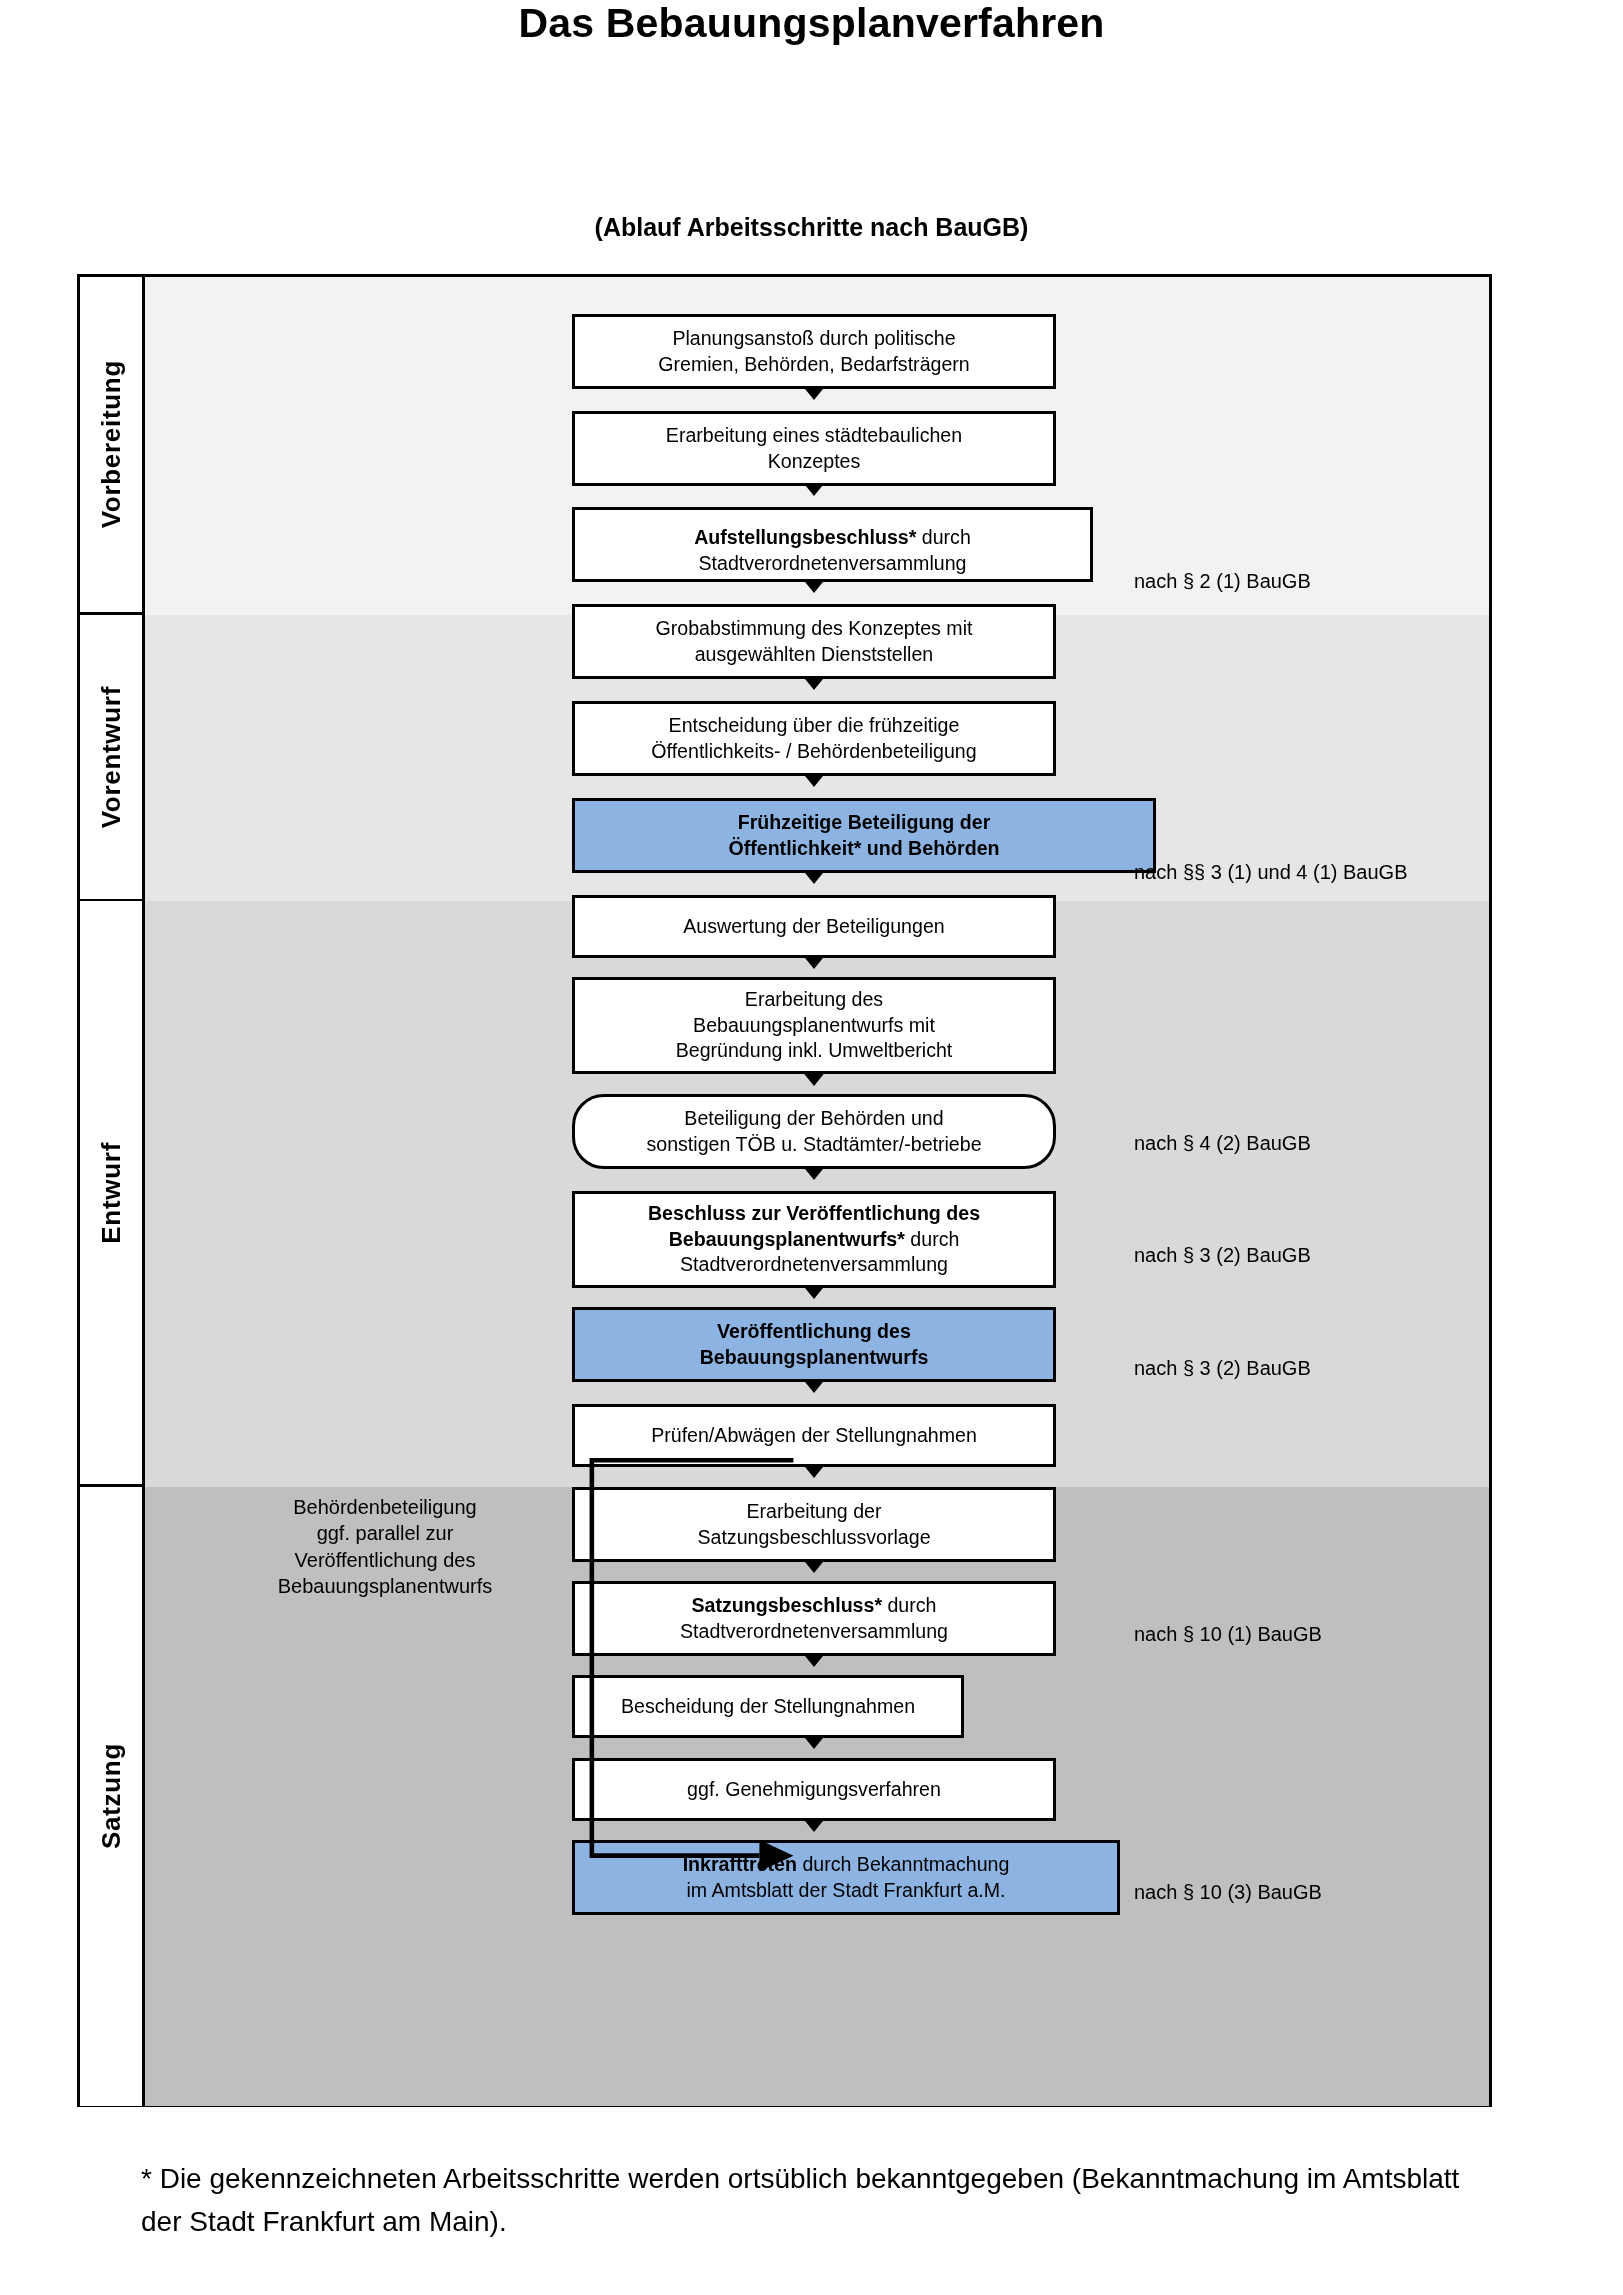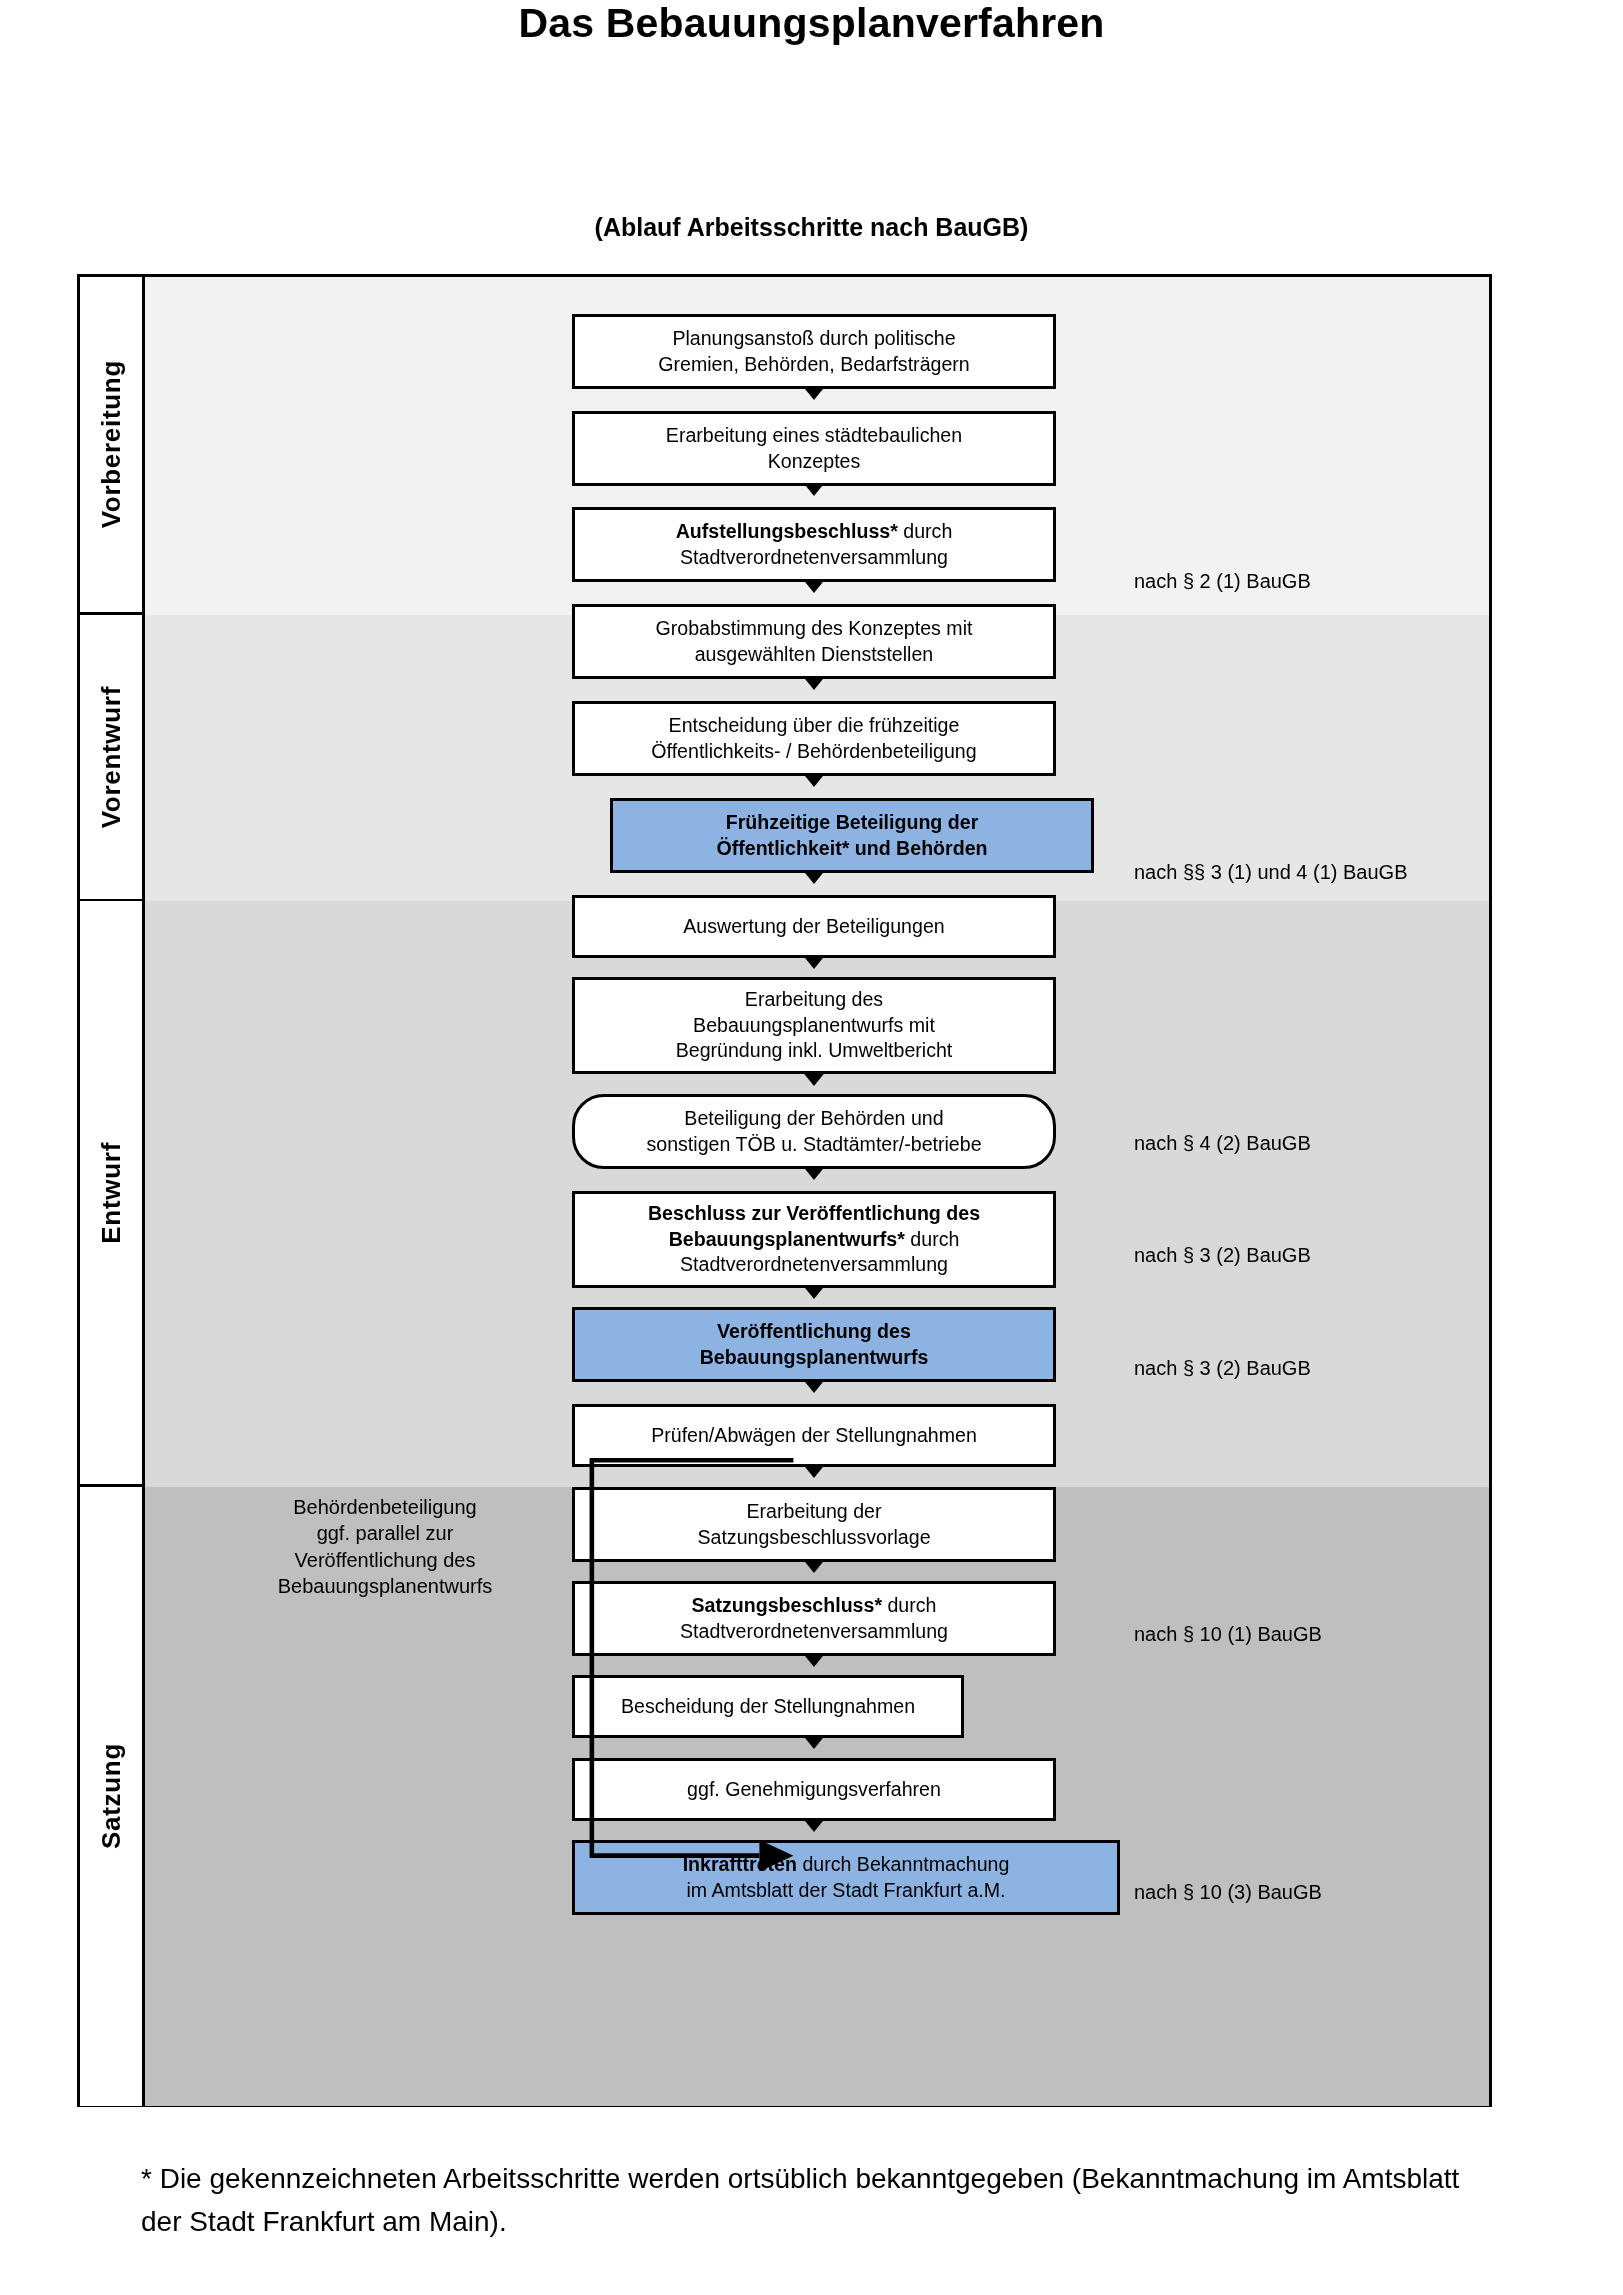--- a/index.html
+++ b/index.html
@@ -131,39 +131,39 @@
           <div>Planungsanstoß durch politische</div>
           <div>Gremien, Behörden, Bedarfsträgern</div>
         </div>
       </div>
       <div class="node" style="left: 492px; top: 134px; width: 484px; height: 75px;">
         <div>
           <div>Erarbeitung eines städtebaulichen</div>
           <div>Konzeptes</div>
         </div>
       </div>
-      <div class="node" style="left: 492px; top: 230px; width: 484px; height: 75px;">
+      <div class="node" style="left: 492px; top: 230px; width: 521px; height: 75px; align-items: flex-end;">
         <div>
           <div><b>Aufstellungsbeschluss*</b> durch</div>
           <div>Stadtverordnetenversammlung</div>
         </div>
       </div>
       <div class="node" style="left: 492px; top: 327px; width: 484px; height: 75px;">
         <div>
           <div>Grobabstimmung des Konzeptes mit</div>
           <div>ausgewählten Dienststellen</div>
         </div>
       </div>
       <div class="node" style="left: 492px; top: 424px; width: 484px; height: 75px;">
         <div>
           <div>Entscheidung über die frühzeitige</div>
           <div>Öffentlichkeits- / Behördenbeteiligung</div>
         </div>
       </div>
-      <div class="node blue" style="left: 492px; top: 521px; width: 484px; height: 75px; margin-left: 38px;">
+      <div class="node blue" style="left: 492px; top: 521px; width: 584px; height: 75px;">
         <div>
           <div><b>Frühzeitige Beteiligung der</b></div>
           <div><b>Öffentlichkeit* und Behörden</b></div>
         </div>
       </div>
       <div class="node" style="left: 492px; top: 618px; width: 484px; height: 63px; align-items: center;">
         <div>
           <div>Auswertung der Beteiligungen</div>
         </div>
       </div>

